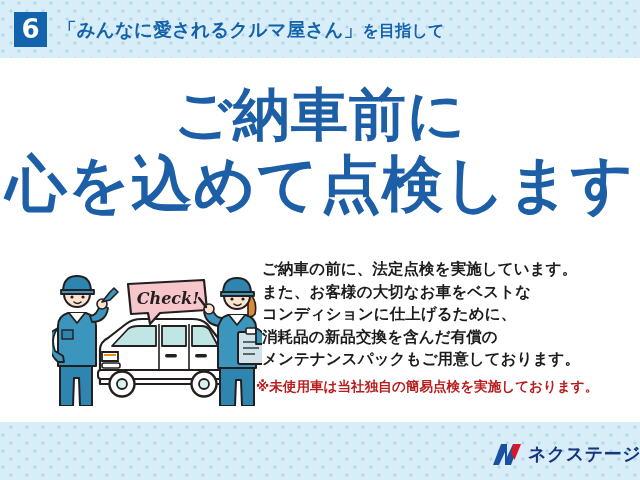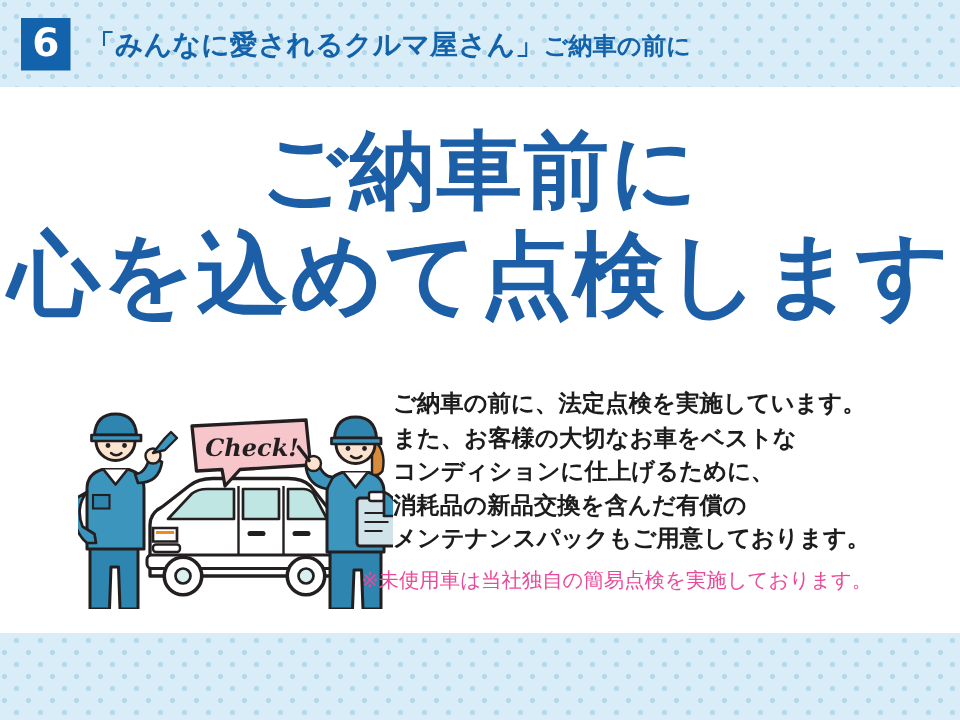--- a/index.html
+++ b/index.html
@@ -97,26 +97,26 @@
     top: 200px;
     width: 370px;
     color: #1c1c1c;
     font-size: 15.5px;
     font-weight: bold;
     line-height: 22.6px;
     letter-spacing: 0.1px;
   }
   #body-note {
     position: absolute;
-    left: 241px;
+    left: 256px;
     top: 320px;
     width: 375px;
-    color: #ec4899;
+    color: #b91c1c;
     font-size: 13.6px;
-    font-weight: normal;
+    font-weight: bold;
     letter-spacing: 0;
   }
 
   
   #illustration {
     position: absolute;
     left: 52px;
     top: 208px;
     width: 210px;
     height: 140px;
@@ -142,21 +142,21 @@
 </style>
 </head>
 <body>
 
 <div id="page">
 
   <div id="header">
     <div id="badge">6</div>
     <div id="header-title">
       <span id="header-title-main">「みんなに愛されるクルマ屋さん」</span>
-      <span id="header-title-tail">ご納車の前に</span>
+      <span id="header-title-tail">を目指して</span>
     </div>
   </div>
 
   <div id="panel">
 
     <div id="headline">
       <div class="headline-line-1">ご納車前に</div>
       <div class="headline-line-2">心を込めて点検します</div>
     </div>
 
@@ -265,14 +265,21 @@
           <circle cx="180" cy="33" r="1.6" fill="#231f20"></circle>
           <circle cx="191" cy="33" r="1.6" fill="#231f20"></circle>
           <path d="M182 38 Q185.5 41 189 38" fill="none" stroke="#231f20" stroke-width="1.6" stroke-linecap="round"></path>
         </g>
       </svg>
     </div>
     <div id="body-note">※未使用車は当社独自の簡易点検を実施しております。</div>
 
   </div>
 
+  <div id="footer-logo">
+    <svg width="30" height="23" viewBox="0 0 30 23" xmlns="http://www.w3.org/2000/svg">
+      <path d="M1 22 L9 1 L15 1 L15 14 L21 1 L27 1 L19 22 L13 22 L13 9 L7 22 Z" fill="#1b4fa0"></path>
+      <path d="M21.5 1 L29 1 L22.5 17 L19 10 Z" fill="#d7182a"></path>
+    </svg>
+    <span id="logo-text">ネクステージ</span>
+  </div>
 
 </div>
 
 </body></html>

